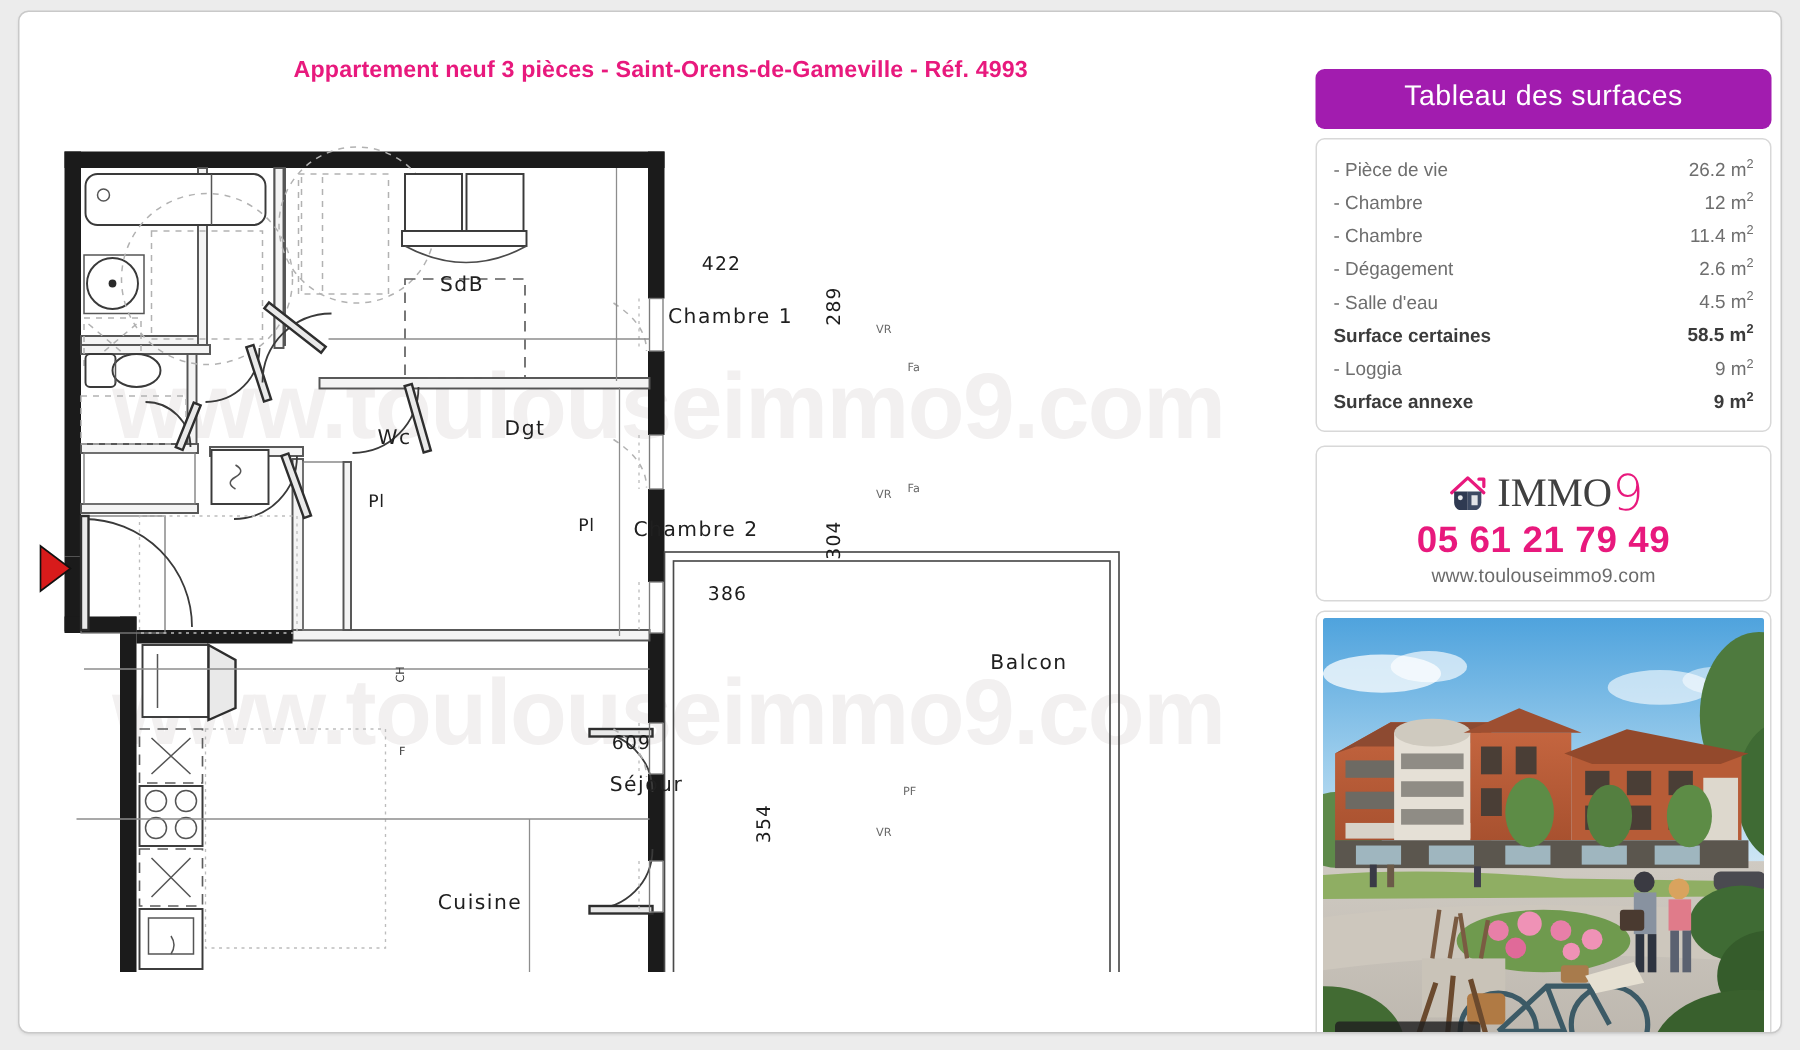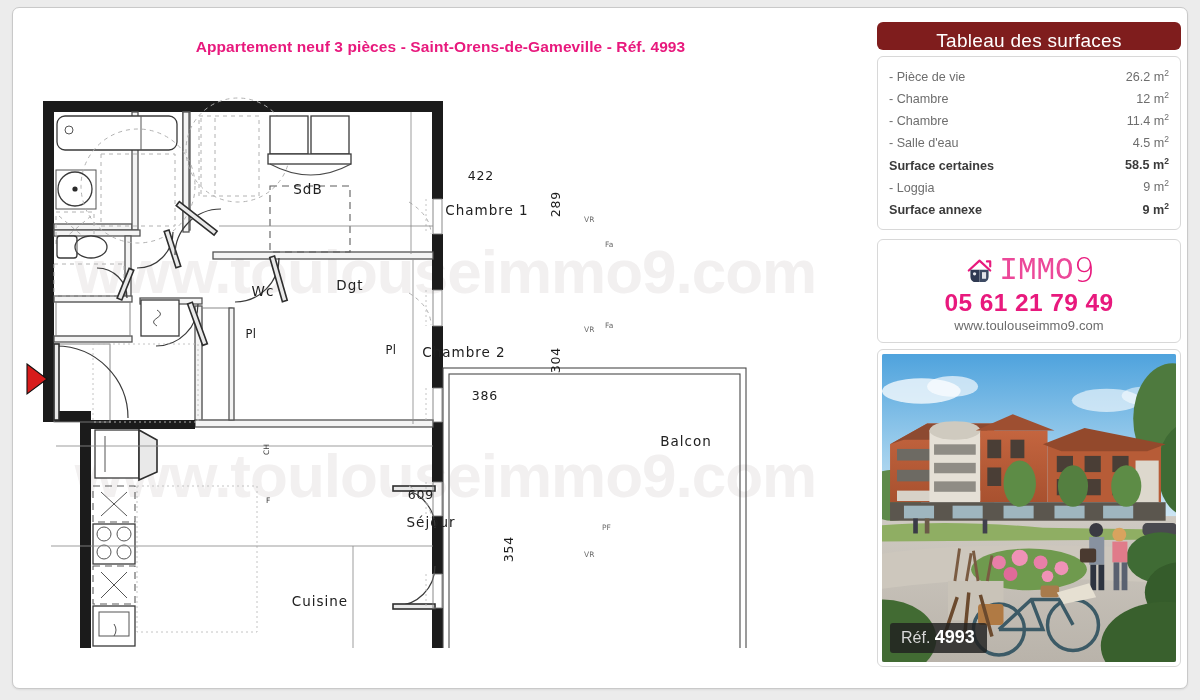--- a/index.html
+++ b/index.html
@@ -77,28 +77,29 @@
 
   .panel {
     background: #ffffff;
     border: 1px solid #d8d8d8;
     border-radius: 6px;
   }
 
   
   #surfaces-panel { width: 304px; }
   #surfaces-header {
-    background: #7f1d1d;
+    background: #a21caf;
     color: #ffffff;
     border-radius: 6px;
-    height: 28px;
+    height: 40px;
     line-height: 38px;
     text-align: center;
     font-size: 19px;
     letter-spacing: .3px;
+    margin-top: 24px;
   }
   #surfaces-body {
     margin-top: 6px;
     border: 1px solid #d8d8d8;
     border-radius: 6px;
     padding: 8px 11px 9px 11px;
   }
   .srow {
     display: flex;
     justify-content: space-between;
@@ -118,22 +119,22 @@
     width: 304px;
     height: 104px;
     position: relative;
   }
   #logo-row {
     position: absolute; left: 0; right: 0; top: 11px;
     display: flex; align-items: center; justify-content: center;
   }
   #logo-mark { width: 33px; height: 33px; margin-right: 3px; }
   #logo-immo {
-    font-size: 31px; color: #ec4899; letter-spacing: 0px;
-    font-family: Liberation Mono, monospace; font-weight: 300;
+    font-size: 27px; color: #404040; letter-spacing: 0px;
+    font-family: Liberation Serif, serif; font-weight: 300;
   }
   #logo-nine {
     font-size: 33px; color: #e8197d; letter-spacing: 0px;
     font-family: "DejaVu Sans", sans-serif; font-weight: 300;
   }
   #phone {
     position: absolute; left: 0; right: 0; top: 49px;
     text-align: center;
     font-size: 24.5px; font-weight: bold; color: #e8197d;
     letter-spacing: .4px;
@@ -402,20 +403,24 @@
             </div>
             <div class="srow">
               <span>- Chambre</span>
               <span class="sval">12 m<span class="sup">2</span></span>
             </div>
             <div class="srow">
               <span>- Chambre</span>
               <span class="sval">11.4 m<span class="sup">2</span></span>
             </div>
             <div class="srow">
+              <span>- Dégagement</span>
+              <span class="sval">2.6 m<span class="sup">2</span></span>
+            </div>
+            <div class="srow">
               <span>- Salle d'eau</span>
               <span class="sval">4.5 m<span class="sup">2</span></span>
             </div>
             <div class="srow total">
               <span>Surface certaines</span>
               <span class="sval">58.5 m<span class="sup">2</span></span>
             </div>
             <div class="srow">
               <span>- Loggia</span>
               <span class="sval">9 m<span class="sup">2</span></span>

